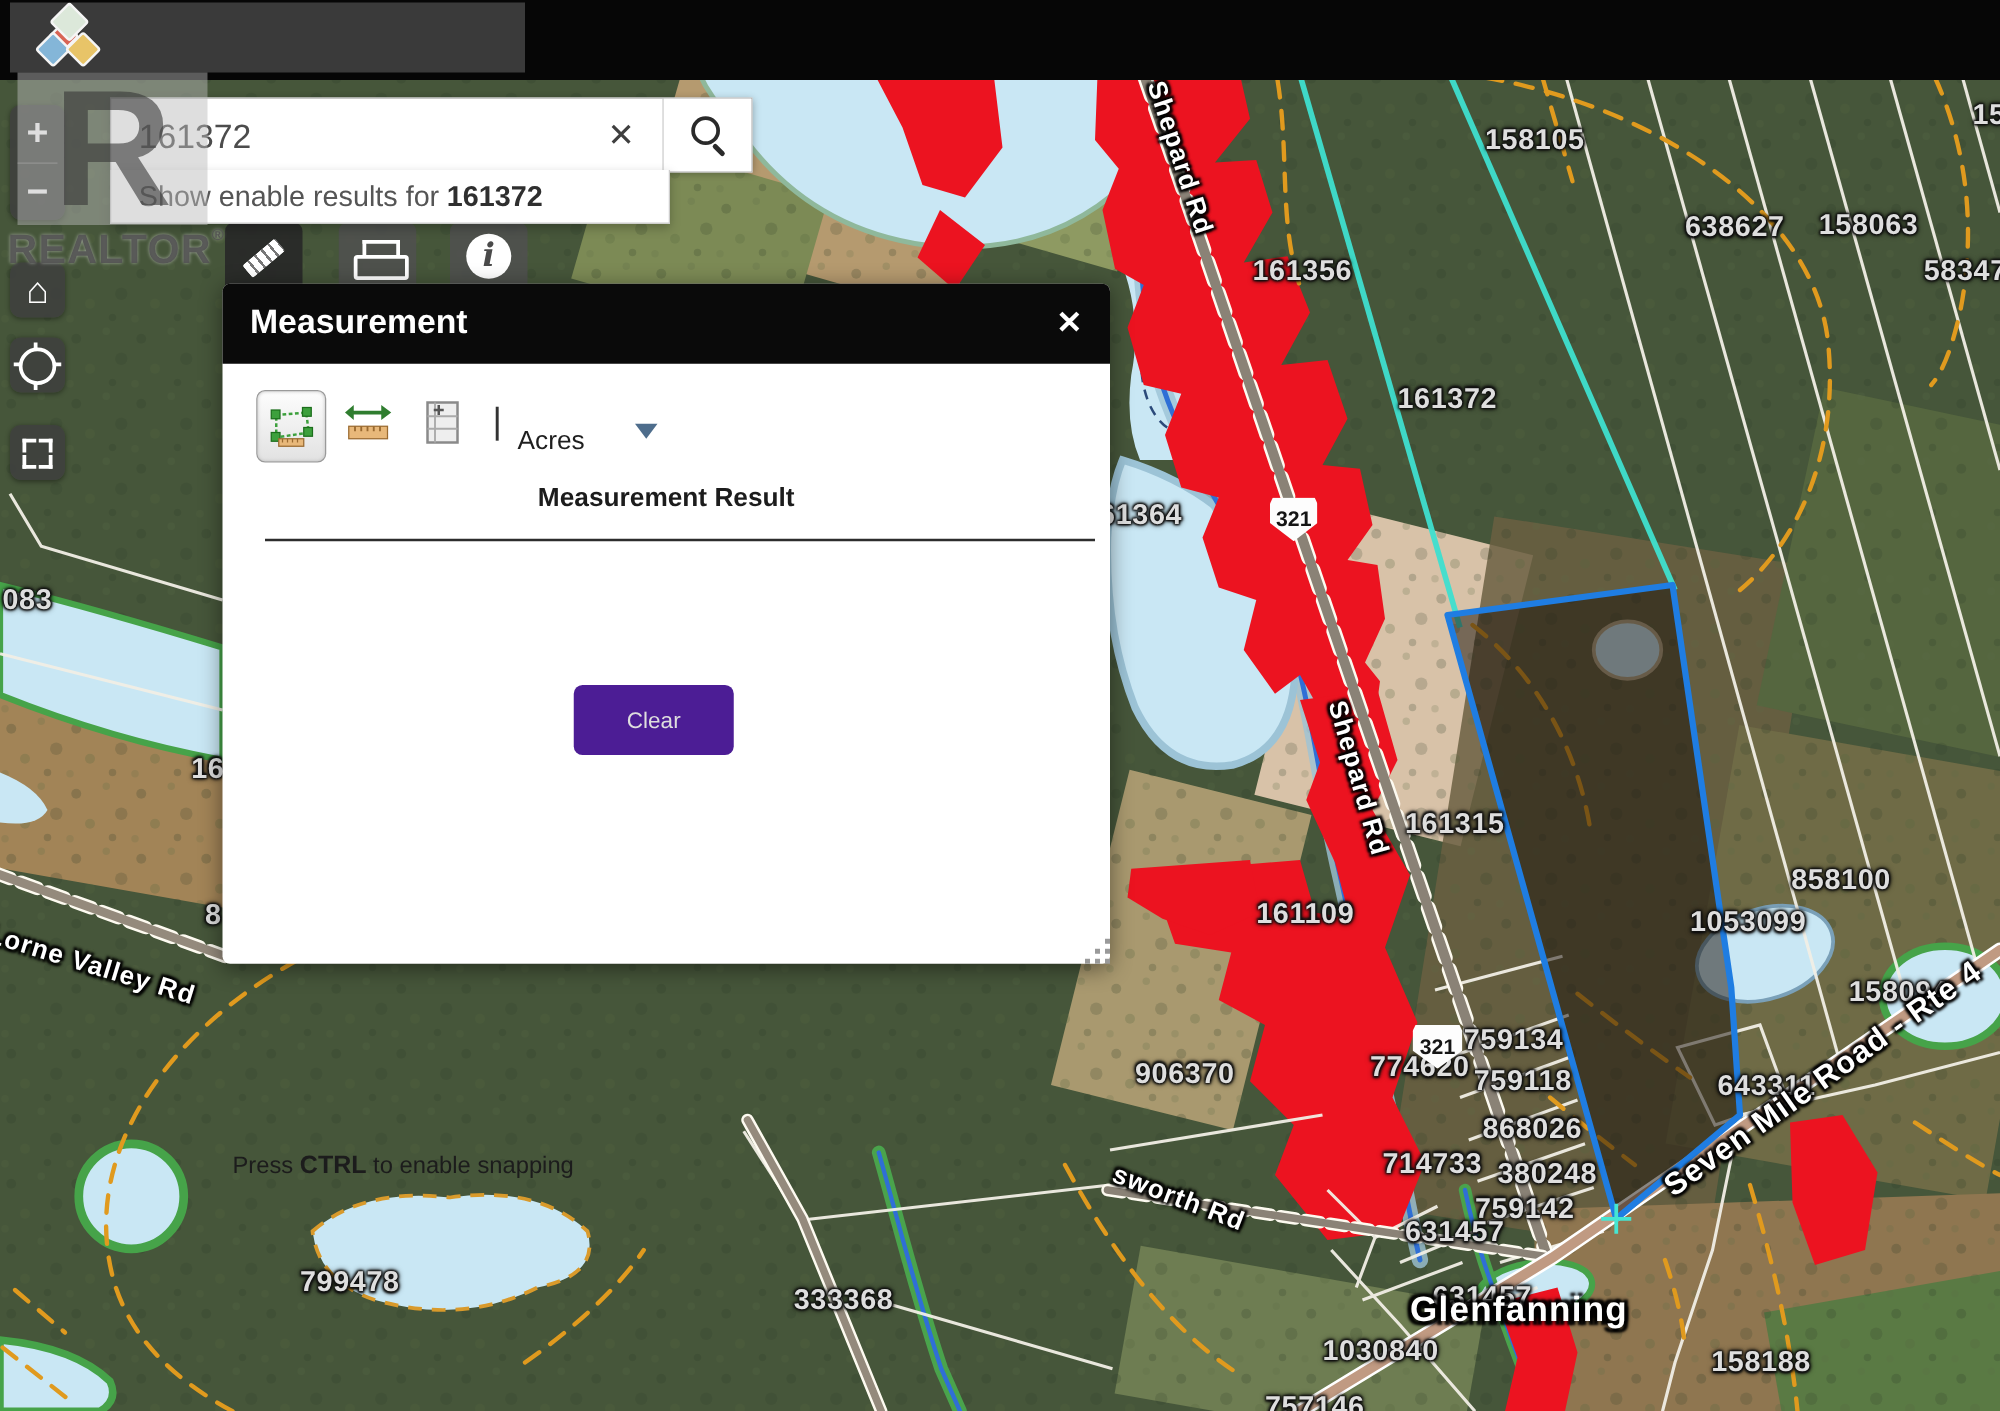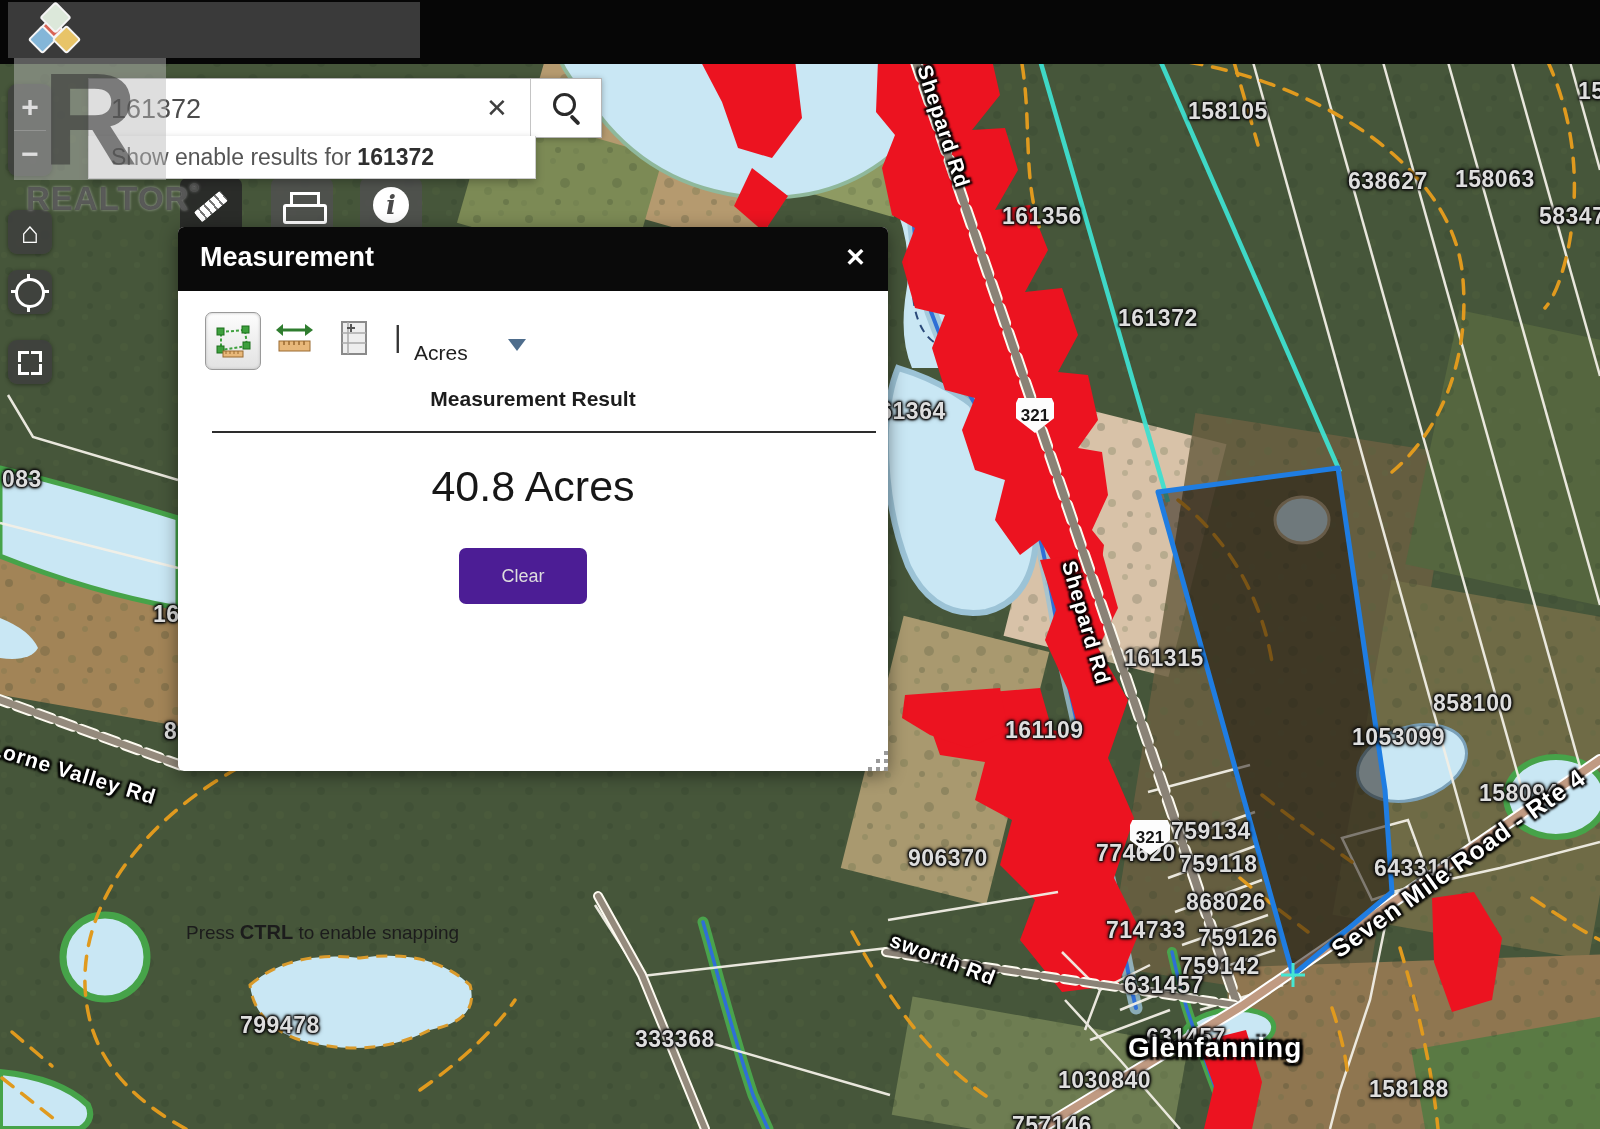--- a/index.html
+++ b/index.html
@@ -29,21 +29,21 @@
   #logo .c2{left:4px;top:24px;width:17px;height:17px;background:#84b6d8;}
   #logo .c3{left:28px;top:24px;width:17px;height:17px;background:#e8c468;}
   #logo .c4{left:14px;top:15px;width:14px;height:14px;background:#d86454;z-index:-1;}
   #app-title{position:absolute;left:88px;top:12px;z-index:9;color:#fff;font-size:34px;font-weight:bold;letter-spacing:.5px;}
   
   #watermark{position:absolute;left:0;top:0;z-index:8;pointer-events:none;}
   #watermark .rbox{position:absolute;left:14px;top:58px;width:152px;height:122px;background:rgba(185,185,185,.48);
     display:flex;align-items:center;justify-content:center;overflow:hidden;}
   #watermark .rletter{font-size:132px;font-weight:bold;color:rgba(55,55,55,.6);line-height:1;}
   #watermark .word{position:absolute;left:0px;top:180px;width:186px;text-align:center;font-size:33px;font-weight:bold;
-    color:rgba(82,82,82,.9);text-shadow:0 0 3px rgba(255,255,255,.5);letter-spacing:1px;padding-left:20px;}
+    color:rgba(82,82,82,.9);text-shadow:0 0 3px rgba(255,255,255,.5);letter-spacing:1px;}
   #watermark .reg{font-size:13px;vertical-align:top;}
   
   #search{position:absolute;left:88px;top:78px;z-index:5;}
   #search .box{position:absolute;left:0;top:0;width:512px;height:58px;background:#fff;border:1px solid #b5b5b5;
     box-shadow:0 1px 6px rgba(0,0,0,.3);}
   #search input{position:absolute;left:20px;top:12px;width:350px;height:34px;border:none;outline:none;
     font-size:27px;color:#4c4c4c;font-family:"Liberation Sans",sans-serif;background:transparent;}
   #search .clear{position:absolute;left:390px;top:10px;width:36px;height:38px;font-size:26px;color:#3f3f3f;
     display:flex;align-items:center;justify-content:center;cursor:pointer;}
   #search .divider{position:absolute;left:441px;top:0;width:1px;height:58px;background:#c4c4c4;}
@@ -264,21 +264,21 @@
     <div class="plabel" style="left:1118px;top:305px">161372</div>
     <div class="plabel" style="left:866px;top:398px">161364</div>
     <div class="plabel" style="left:1124px;top:645px">161315</div>
     <div class="plabel" style="left:1005px;top:717px">161109</div>
     <div class="plabel" style="left:908px;top:845px">906370</div>
     <div class="plabel" style="left:1096px;top:840px">774620</div>
     <div class="plabel" style="left:1171px;top:818px">759134</div>
     <div class="plabel" style="left:1179px;top:851px">759118</div>
     <div class="plabel" style="left:1186px;top:889px">868026</div>
     <div class="plabel" style="left:1106px;top:917px">714733</div>
-    <div class="plabel" style="left:1198px;top:925px">759126</div>
+    <div class="plabel" style="left:1198px;top:925px">380248</div>
     <div class="plabel" style="left:1180px;top:953px">759142</div>
     <div class="plabel" style="left:1124px;top:972px">631457</div>
     <div class="plabel" style="left:1146px;top:1024px">631457</div>
     <div class="plabel" style="left:1433px;top:690px">858100</div>
     <div class="plabel" style="left:1352px;top:724px">1053099</div>
     <div class="plabel" style="left:1479px;top:780px">158094</div>
     <div class="plabel" style="left:1374px;top:855px">643311</div>
     <div class="plabel" style="left:1058px;top:1067px">1030840</div>
     <div class="plabel" style="left:1369px;top:1076px">158188</div>
     <div class="plabel" style="left:1012px;top:1112px">757146</div>
@@ -417,21 +417,20 @@
         <path d="M10,3 V35 M4,14 H28 M4,24 H28" stroke="#aaa" stroke-width="1.5"></path>
         <path d="M9,9 h8 M13,5 v8" stroke="#555" stroke-width="2"></path>
       </svg>
     </div>
     <div id="unit-sep">|</div>
     <div id="unit-label">Acres</div>
     <div id="unit-caret"></div>
 
     <div id="result-heading">Measurement Result</div>
     <div id="result-line"></div>
-    <div id="result-value">40.8 Acres</div>
     <button id="clear-btn">Clear</button>
 
     <div id="snap-hint">
       <span>Press </span><b>CTRL</b><span> to enable snapping</span>
     </div>
     <div id="resize-grip"></div>
   </div>
 
 </div>
 

